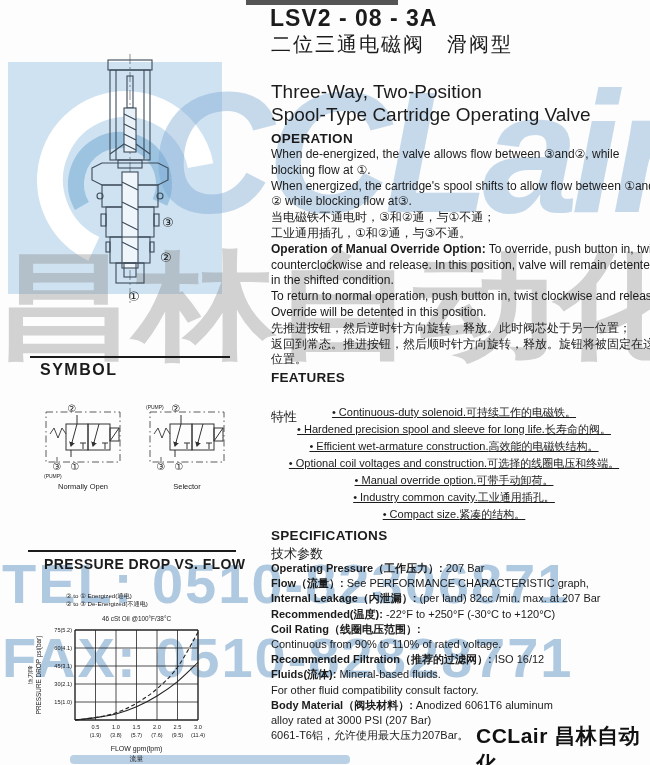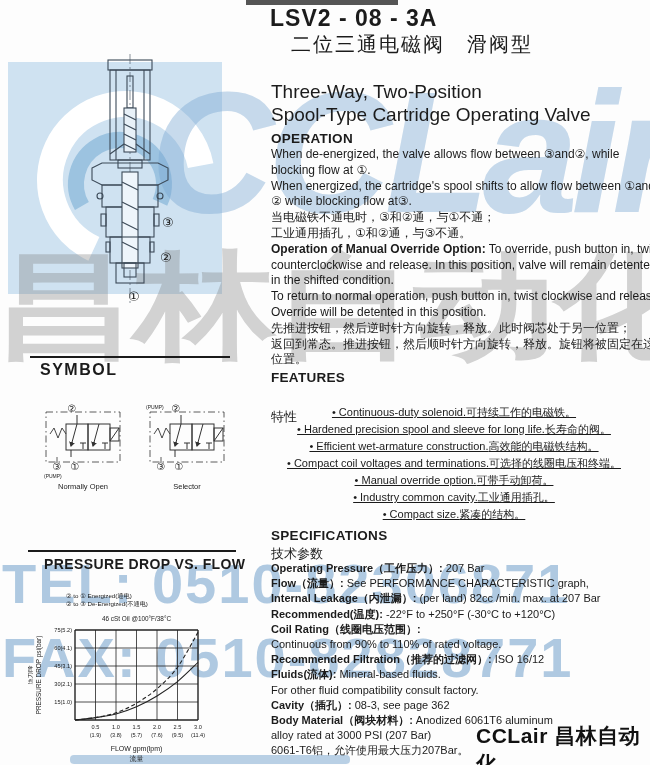--- a/index.html
+++ b/index.html
@@ -17,21 +17,21 @@
           color:rgba(112,158,203,0.55);white-space:nowrap;line-height:1;}
   .wm-fax{left:2px;top:630px;font-size:56px;font-weight:bold;letter-spacing:2px;
           color:rgba(112,158,203,0.55);white-space:nowrap;line-height:1;}
   .wm-bottombar{left:70px;top:755px;width:280px;height:9px;background:rgba(118,163,205,0.5);border-radius:4px;}
   .wm-topstreak{left:246px;top:0;width:152px;height:5px;background:#2b2b2b;opacity:.8;}
 
   
   .ct{position:absolute;z-index:1;}
 
   .model{left:270px;top:5px;font-size:23px;font-weight:bold;letter-spacing:1px;}
-  .title-zh{left:271px;top:31px;font-size:20px;letter-spacing:2px;margin-left:20px;}
+  .title-zh{left:271px;top:31px;font-size:20px;letter-spacing:2px;}
   .subtitle{left:271px;top:80px;font-size:19px;line-height:23px;}
 
   .h-section{font-size:13.5px;font-weight:bold;letter-spacing:.3px;}
   .h-zh{font-size:13px;}
 
   .op-lines{left:271px;top:147px;width:376px;font-size:12px;line-height:15.8px;}
   .op-line{white-space:nowrap;}
   .b{font-weight:bold;}
 
   .features{left:271px;top:404px;width:366px;font-size:11px;line-height:17px;}
@@ -193,21 +193,21 @@
       </div>
     <div class="feat-row">
         <span>• Hardened precision spool and sleeve for long life.</span>
         <span>长寿命的阀。</span>
       </div>
     <div class="feat-row">
         <span>• Efficient wet-armature construction.</span>
         <span>高效能的电磁铁结构。</span>
       </div>
     <div class="feat-row">
-        <span>• Compact coil voltages and terminations.</span>
+        <span>• Optional coil voltages and construction.</span>
         <span>可选择的线圈电压和终端。</span>
       </div>
     <div class="feat-row">
         <span>• Manual override option.</span>
         <span>可带手动卸荷。</span>
       </div>
     <div class="feat-row">
         <span>• Industry common cavity.</span>
         <span>工业通用插孔。</span>
       </div>
@@ -222,21 +222,20 @@
   <div class="ct specs">
     <div class="spec-row"><span class="b">Operating Pressure（工作压力）: </span><span>207 Bar</span></div>
     <div class="spec-row"><span class="b">Flow（流量）: </span><span>See PERFORMANCE CHARACTERISTIC graph,</span></div>
     <div class="spec-row"><span class="b">Internal Leakage（内泄漏）: </span><span>(per land) 82cc /min. max. at 207 Bar</span></div>
     <div class="spec-row"><span class="b">Recommended(温度): </span><span>-22°F to +250°F (-30°C to +120°C)</span></div>
     <div class="spec-row"><span class="b">Coil Rating（线圈电压范围）: </span><span></span></div>
     <div class="spec-row"><span class="b"></span><span>Continuous from 90% to 110% of rated voltage.</span></div>
     <div class="spec-row"><span class="b">Recommended Filtration（推荐的过滤网）: </span><span>ISO 16/12</span></div>
     <div class="spec-row"><span class="b">Fluids(流体): </span><span>Mineral-based fluids.</span></div>
     <div class="spec-row"><span class="b"></span><span>For other fluid compatibility consult factory.</span></div>
-    <div class="spec-row"><span class="b">Cavity（插孔）: </span><span>08-3, see page 362</span></div>
     <div class="spec-row"><span class="b">Body Material（阀块材料）: </span><span>Anodized 6061T6 aluminum</span></div>
     <div class="spec-row"><span class="b"></span><span>alloy rated at 3000 PSI (207 Bar)</span></div>
     <div class="spec-row"><span class="b"></span><span>6061-T6铝，允许使用最大压力207Bar。</span></div>
   </div>
 
   <div class="sep" style="left:28px;top:550px;width:208px;height:2px;"></div>
   <div class="ct chart-h">PRESSURE DROP VS. FLOW</div>
   <svg id="pd-chart" class="ct" style="left:28px;top:588px;" width="215" height="178" viewBox="0 0 215 178">
       <text x="38" y="10" font-size="6.2" text-anchor="start">② to ① Energized(通电)</text>
       <text x="38" y="18" font-size="6.2" text-anchor="start">② to ③ De-Energized(不通电)</text>

